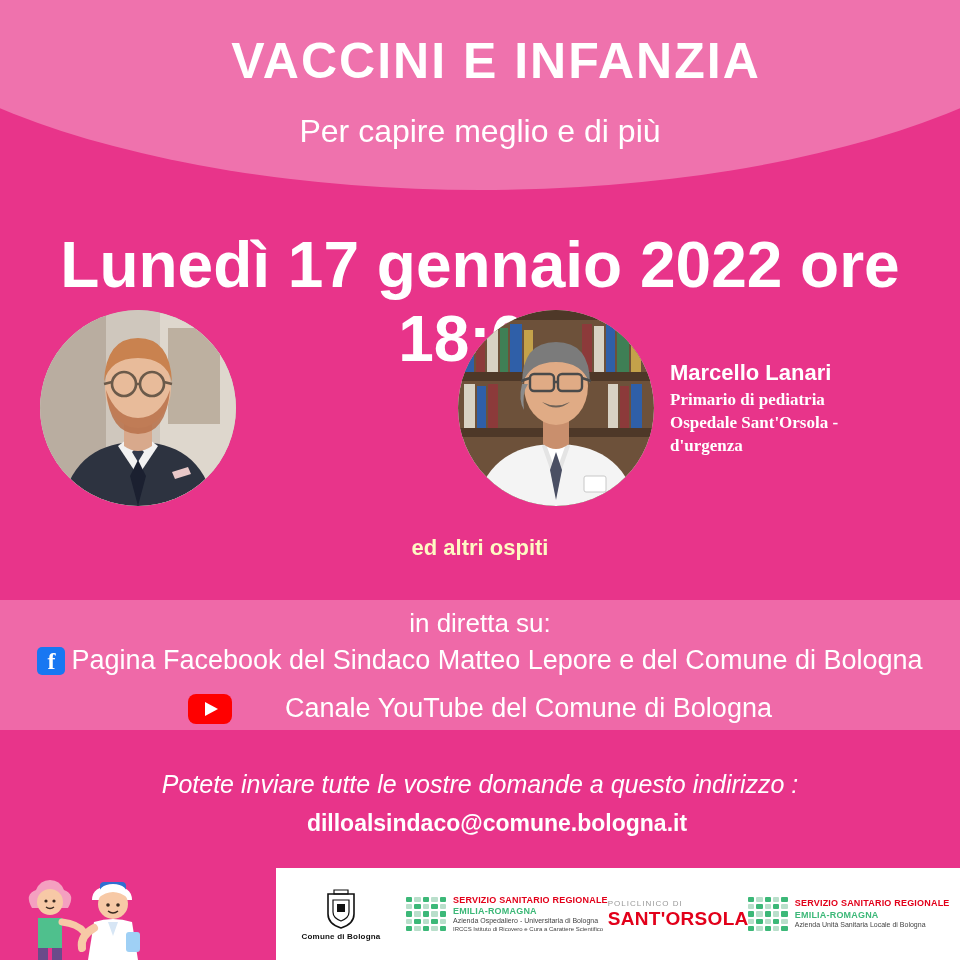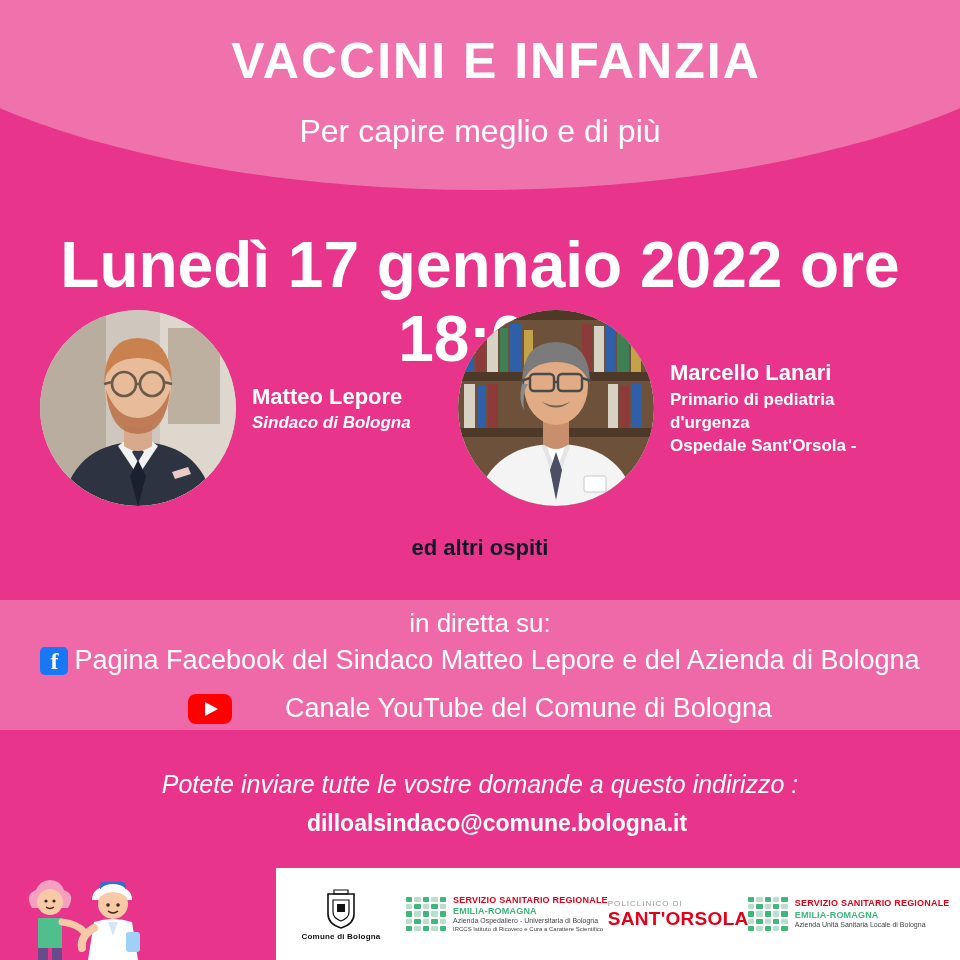--- a/index.html
+++ b/index.html
@@ -85,32 +85,33 @@
     font-size: 22px;
     font-weight: bold;
     line-height: 1.25;
   }
   .speaker-role {
     font-size: 17px;
     font-weight: bold;
     font-style: italic;
     line-height: 1.25;
     margin-top: 2px;
+    font-family: Liberation Serif, serif;
   }
   .speaker-role.plain {
     font-style: normal;
   }
 
   .guests {
     position: absolute;
     top: 535px;
     left: 0;
     width: 100%;
     text-align: center;
-    color: #0f172a;
+    color: #fef9c3;
     font-size: 22px;
     font-weight: bold;
   }
 
   
   .live-band {
     position: absolute;
     left: 0;
     top: 600px;
     width: 100%;
@@ -351,24 +352,20 @@
 
           <g fill="none" stroke="#6b5a4a" stroke-width="2.6">
             <circle cx="84" cy="74" r="12"></circle>
             <circle cx="112" cy="74" r="12"></circle>
             <path d="M96 74 h4"></path>
             <path d="M72 72 l-8 2"></path>
             <path d="M124 72 l8 2"></path>
           </g>
         </g>
       </svg>
-    </div>
-    <div class="speaker-text">
-      <div class="speaker-name">Matteo Lepore</div>
-      <div class="speaker-role">Sindaco di Bologna</div>
     </div>
   </div>
 
   <div class="speaker speaker-b">
     <div class="avatar">
       <svg width="196" height="196" viewBox="0 0 196 196" aria-hidden="true">
         <defs>
           <clipPath id="clipB">
               <circle cx="98" cy="98" r="98"></circle>
             </clipPath>
@@ -423,33 +420,33 @@
             <path d="M96 72 h4"></path>
             <path d="M72 68 l-9 3"></path>
             <path d="M124 68 l9 3"></path>
           </g>
         </g>
       </svg>
     </div>
     <div class="speaker-text">
       <div class="speaker-name">Marcello Lanari</div>
       <div class="speaker-role plain">Primario di pediatria</div>
+      <div class="speaker-role plain">Ospedale Sant'Orsola -</div>
       <div class="speaker-role plain">d'urgenza</div>
-      <div class="speaker-role plain">Ospedale Sant'Orsola -</div>
     </div>
   </div>
 
   <div class="guests">ed altri ospiti</div>
 
   <div class="live-band"></div>
   <div class="live-label">in diretta su:</div>
 
   <div class="live-row row-fb">
     <span class="fb-icon">f</span>
-    <span>Pagina Facebook del Sindaco Matteo Lepore e del Azienda di Bologna</span>
+    <span>Pagina Facebook del Sindaco Matteo Lepore e del Comune di Bologna</span>
   </div>
 
   <div class="live-row row-yt">
     <span class="yt-icon"></span>
     <span>Canale YouTube del Comune di Bologna</span>
   </div>
 
   <div class="bottom-band"></div>
   <div class="question-text">Potete inviare tutte le vostre domande  a questo indirizzo :</div>
   <div class="email-text">dilloalsindaco@comune.bologna.it</div>

